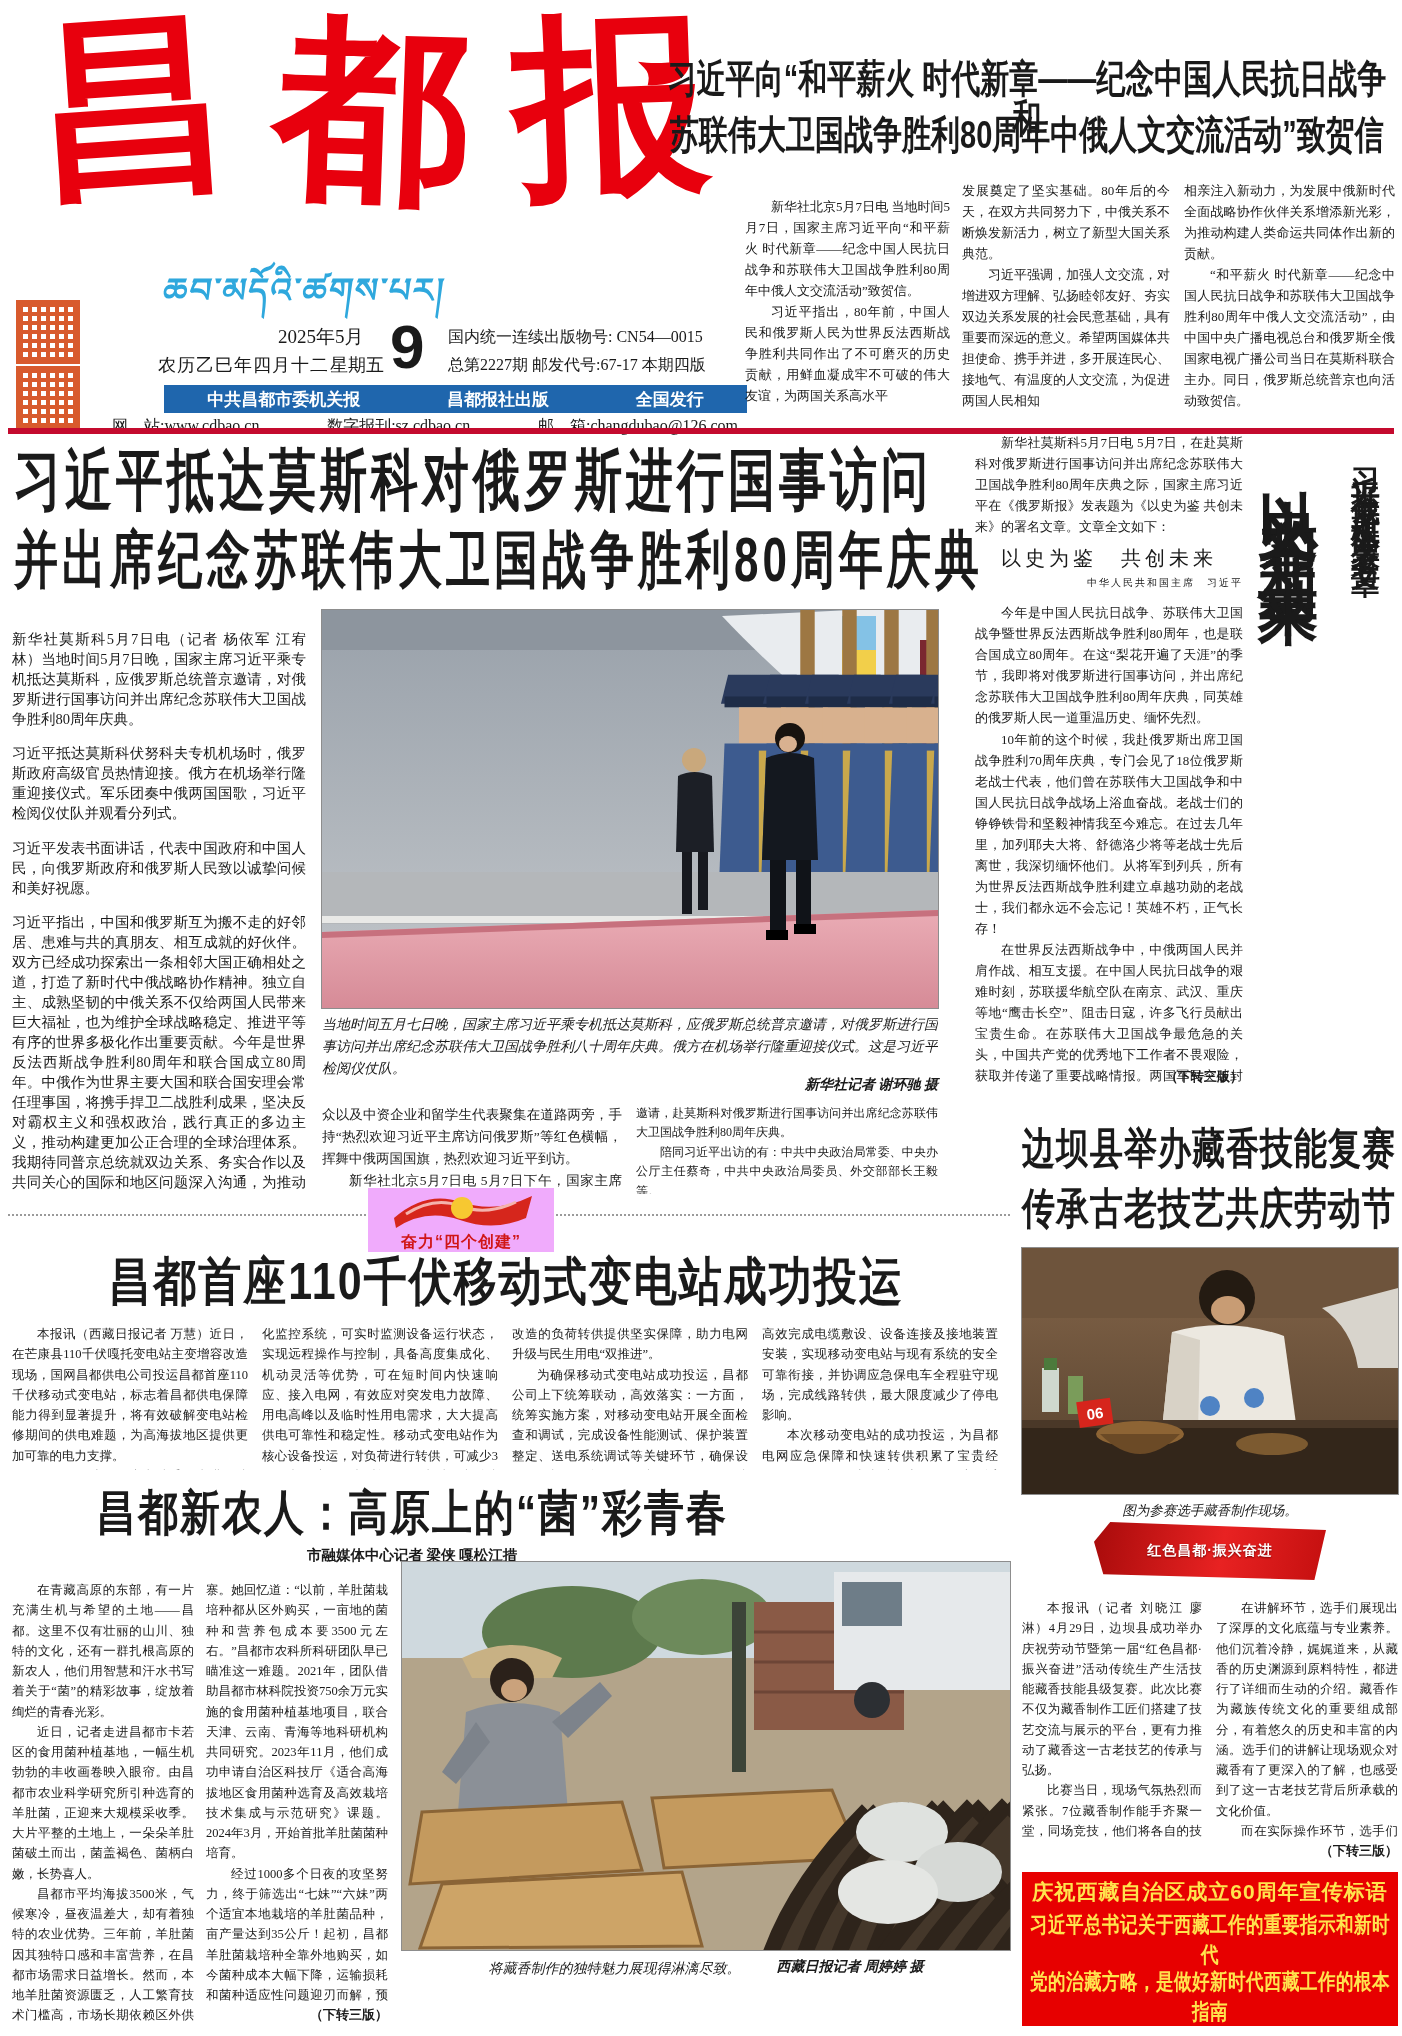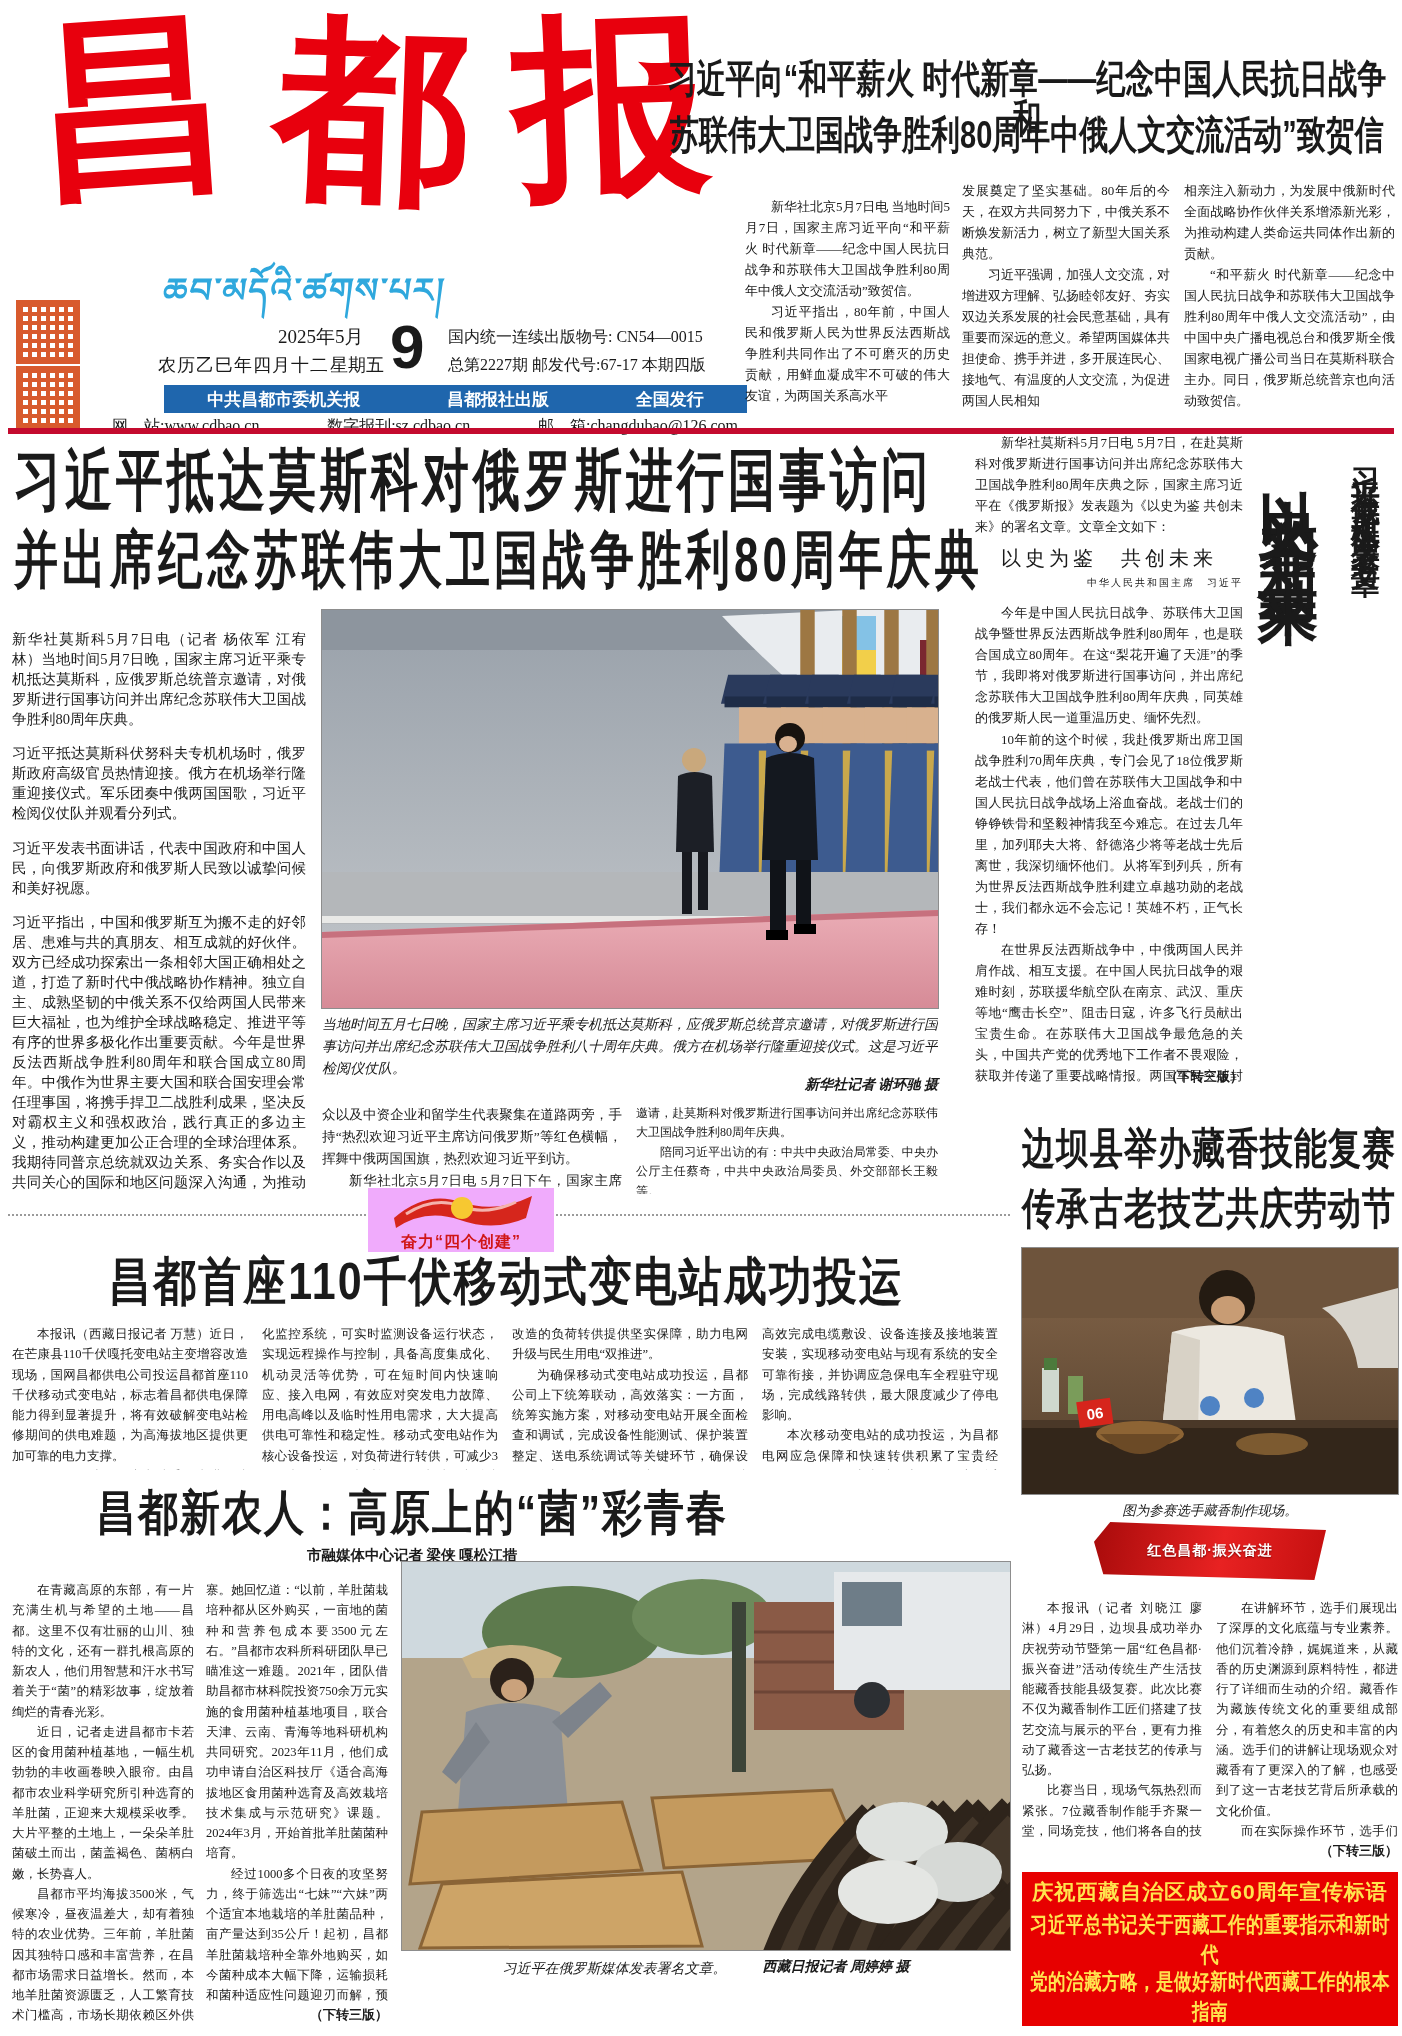--- a/index.html
+++ b/index.html
@@ -332,21 +332,21 @@
     <use href="#mor" transform="translate(100,316) scale(1.6)"></use>
     <use href="#mor" transform="translate(140,314) scale(1.6)"></use>
     <use href="#mor" transform="translate(180,312) scale(1.6)"></use>
     <use href="#mor" transform="translate(220,310) scale(1.6)"></use>
   </g>
   <ellipse cx="500" cy="270" rx="46" ry="30" fill="#dfe2df"></ellipse>
   <ellipse cx="556" cy="310" rx="44" ry="30" fill="#d6d9d6"></ellipse>
   <ellipse cx="486" cy="330" rx="50" ry="32" fill="#e4e6e3"></ellipse>
 </svg>
 <div class="abs" style="left:402px;top:1958px;width:608px;display:flex;justify-content:center;gap:36px">
-  <span class="caption" style="font-style:italic">习近平在俄罗斯媒体发表署名文章。</span>
+  <span class="caption" style="font-style:italic">将藏香制作的独特魅力展现得淋漓尽致。</span>
   <span class="credit">西藏日报记者 周婷婷 摄</span>
 </div>
 
 <div class="abs inc-hl" style="top:1128px">边坝县举办藏香技能复赛</div>
 <div class="abs inc-hl" style="top:1188px">传承古老技艺共庆劳动节</div>
 
 <svg class="abs photo-frame" style="left:1022px;top:1248px" width="376" height="246" viewBox="0 0 376 246" role="img">
   <rect width="376" height="246" fill="url(#warmg)"></rect>
   <rect x="0" y="0" width="376" height="70" fill="#6e543c"></rect>
   <g>

